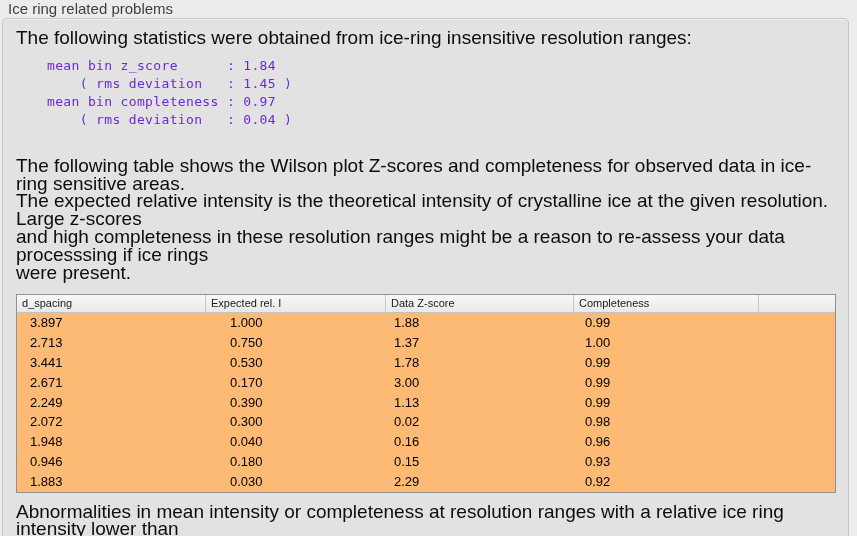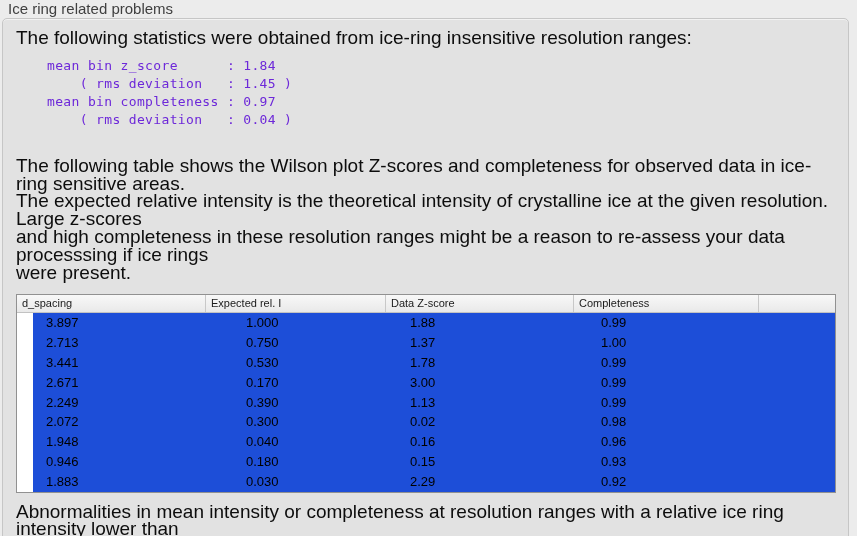--- a/index.html
+++ b/index.html
@@ -62,21 +62,21 @@
   }
   .th {
     font-size: 11px;
     line-height: 17px;
     color: #1a1a1a;
     padding-left: 5px;
     overflow: hidden;
     white-space: nowrap;
   }
   .th.sep { border-right: 1px solid #c8c8c8; }
-  .tbody { background: #1d4ed8; margin-left: 16px; }
+  .tbody { background: #fdba74; }
   .tr {
     display: flex;
     height: 19.8px;
   }
   .td {
     font-size: 13px;
     line-height: 19.8px;
     color: #000;
     overflow: hidden;
     white-space: nowrap;

